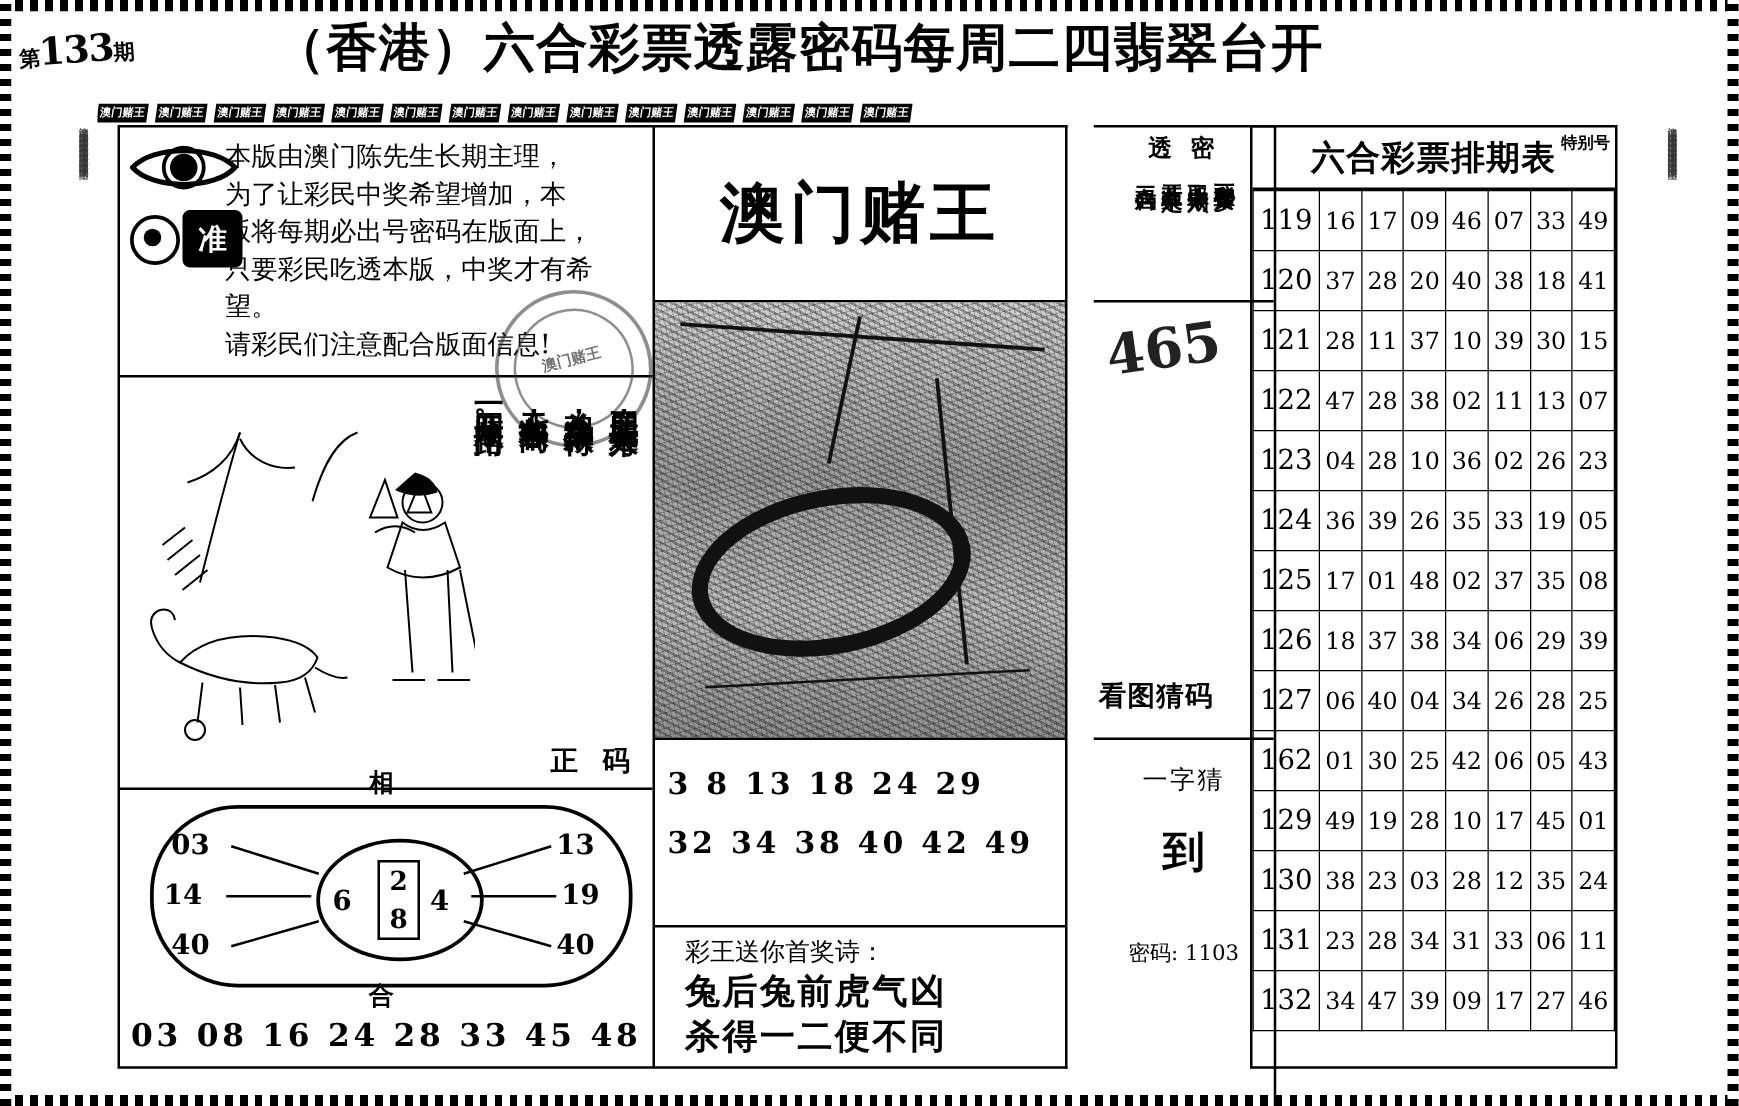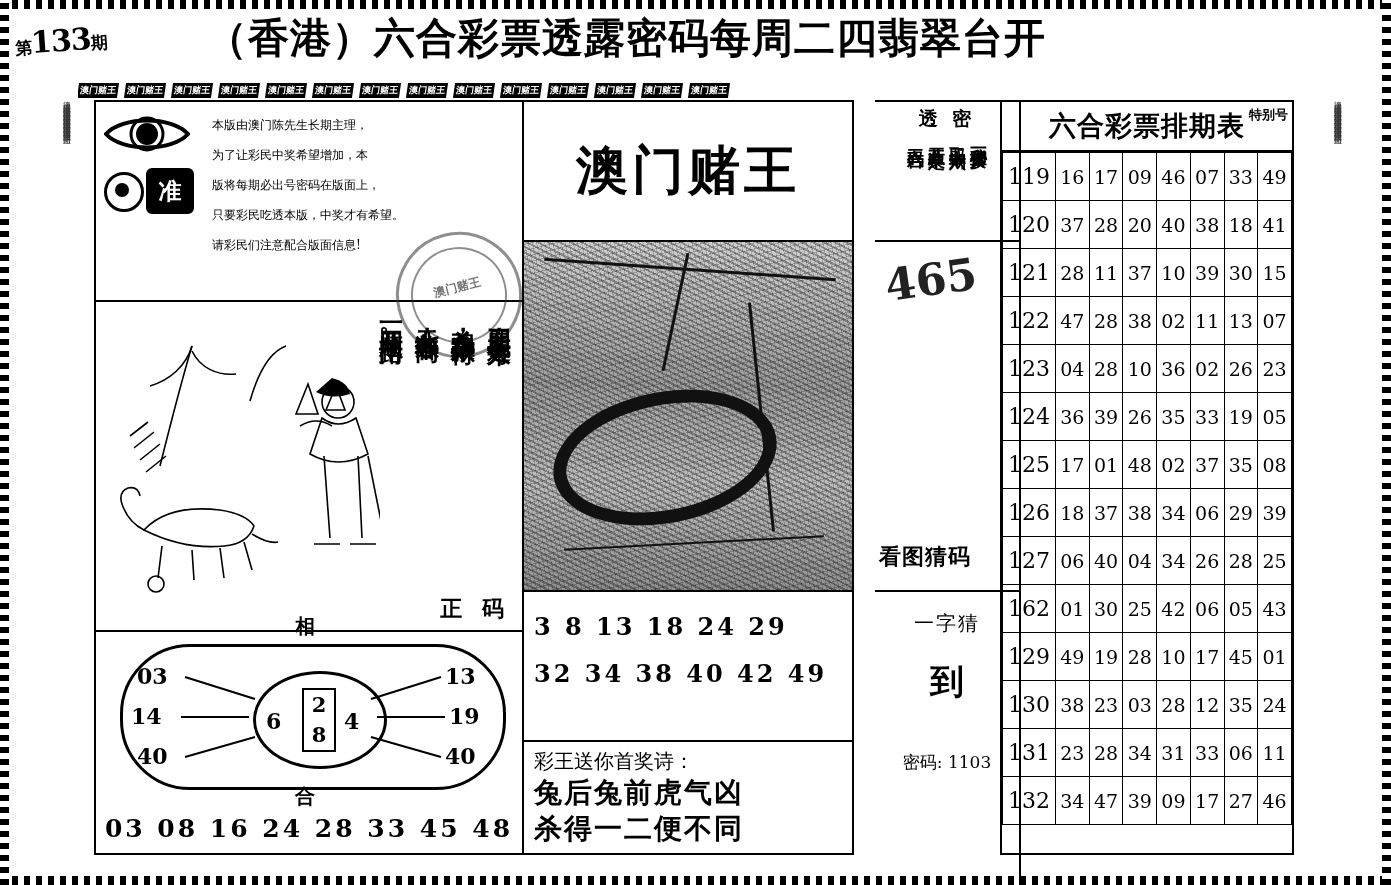--- a/index.html
+++ b/index.html
@@ -14,21 +14,21 @@
   .edge.left{left:0;top:0;width:9px;height:885px;
       background:repeating-linear-gradient(0deg,#000 0 6px,#fff 6px 12px);}
   .edge.right{right:0;top:0;width:9px;height:885px;
       background:repeating-linear-gradient(0deg,#000 0 6px,#fff 6px 12px);}
 
   
   .header{position:absolute;left:9px;top:9px;width:1373px;height:72px;}
   .issue{position:absolute;left:6px;top:14px;font-family:"DejaVu Serif","Liberation Serif",serif;
       font-weight:bold;font-size:30px;letter-spacing:-1px;transform:rotate(-4deg);}
   .issue .small{font-size:17px;}
-  .title{position:absolute;left:197px;top:2px;width:1130px;font-family:"DejaVu Serif","Liberation Serif",serif;
+  .title{position:absolute;left:210px;top:2px;width:1130px;font-family:"DejaVu Serif","Liberation Serif",serif;
       font-weight:bold;font-size:41px;letter-spacing:1px;white-space:nowrap;}
 
   
   .ribbon{position:absolute;left:78px;top:82px;width:1230px;height:17px;overflow:hidden;
       display:flex;gap:0px;align-items:center;}
   .ribbon .stamp{font-size:9px;font-weight:bold;font-family:"DejaVu Serif",serif;
       background:#000;color:#fff;padding:1px 2px;margin-right:7px;white-space:nowrap;transform:skewX(-8deg);}
   .side-ribbon{position:absolute;top:95px;width:16px;height:760px;overflow:hidden;
       font-size:8px;line-height:11px;writing-mode:vertical-rl;letter-spacing:1px;color:#111;
       font-family:"DejaVu Serif",serif;opacity:.85;}
@@ -41,22 +41,22 @@
   
   .col-left{position:absolute;left:0;top:0;width:430px;height:755px;border:2px solid #000;box-sizing:border-box;}
   .cellA{position:absolute;left:0;top:0;width:100%;height:200px;border-bottom:2px solid #000;box-sizing:border-box;}
   .eye-wrap{position:absolute;left:6px;top:8px;width:92px;height:130px;}
   .eye1{position:absolute;left:2px;top:4px;width:86px;height:40px;}
   .eye2{position:absolute;left:2px;top:62px;width:34px;height:34px;border:3px solid #000;border-radius:50%;}
   .eye2:after{content:"";position:absolute;left:8px;top:8px;width:14px;height:14px;background:#000;border-radius:50%;}
   .zhun{position:absolute;left:44px;top:58px;width:44px;height:42px;border:2px solid #000;border-radius:6px;
       display:flex;align-items:center;justify-content:center;font-family:"DejaVu Serif",serif;font-weight:bold;font-size:23px;
       background:#000;color:#fff;}
-  .noteA{position:absolute;left:116px;top:8px;width:320px;font-family:"DejaVu Serif","Liberation Serif",serif;
-      font-size:12px;line-height:30px;letter-spacing:0px;}
+  .noteA{position:absolute;left:84px;top:8px;width:320px;font-family:"DejaVu Serif","Liberation Serif",serif;
+      font-size:21px;line-height:30px;letter-spacing:0px;}
   .stampRound{position:absolute;left:300px;top:130px;width:120px;height:120px;border:3px solid #333;border-radius:50%;
       transform:rotate(-14deg);opacity:.55;}
   .stampRound .inner{position:absolute;left:12px;top:12px;right:12px;bottom:12px;border:2px solid #333;border-radius:50%;}
   .stampRound .txt{position:absolute;left:0;right:0;top:44px;text-align:center;font-size:12px;font-weight:bold;
       font-family:"DejaVu Serif",serif;}
 
   .cellB{position:absolute;left:0;top:200px;width:100%;height:330px;border-bottom:2px solid #000;box-sizing:border-box;overflow:hidden;}
   .drawing{position:absolute;left:4px;top:4px;width:280px;height:290px;}
   .poem{position:absolute;right:6px;top:8px;width:138px;height:300px;display:flex;flex-direction:row-reverse;gap:0px;}
   .poem .line{writing-mode:vertical-rl;text-orientation:upright;font-family:"DejaVu Serif","Liberation Serif",serif;
@@ -87,21 +87,21 @@
         repeating-linear-gradient(-14deg, rgba(0,0,0,.22) 0 1px, rgba(255,255,255,0) 1px 6px),
         repeating-linear-gradient(78deg, rgba(0,0,0,.18) 0 1px, rgba(255,255,255,0) 1px 4px),
         linear-gradient(180deg,#cfcfcf,#9d9d9d 40%,#bdbdbd 70%,#8f8f8f);
       overflow:hidden;}
   .photo .ring{position:absolute;left:28px;top:150px;width:200px;height:105px;border:13px solid #111;border-radius:50%;
       transform:rotate(-11deg);}
   .photo .scratch{position:absolute;background:#111;}
   .specials{position:absolute;left:0;top:490px;width:100%;height:150px;border-bottom:2px solid #000;box-sizing:border-box;padding:8px 10px;}
   .specials .lbl{font-family:"DejaVu Serif","Liberation Serif",serif;font-size:21px;letter-spacing:1px;}
   .specials .nums{font-family:"DejaVu Serif","Liberation Serif",serif;font-weight:bold;font-size:24px;letter-spacing:3px;margin-top:12px;}
-  .poem2{position:absolute;left:0;top:640px;width:100%;height:113px;box-sizing:border-box;padding:6px 10px;}
+  .poem2{position:absolute;left:0;top:640px;width:100%;height:113px;box-sizing:border-box;padding:6px 24px;}
   .poem2 .lbl{font-family:"DejaVu Serif","Liberation Serif",serif;font-size:20px;}
   .poem2 .l1,.poem2 .l2{font-family:"DejaVu Serif","Liberation Serif",serif;font-weight:bold;font-size:28px;letter-spacing:2px;line-height:36px;}
 
   
   .col-mid{position:absolute;left:781px;top:0;width:146px;height:843px;border-top:2px solid #000;border-bottom:2px solid #000;
       border-right:2px solid #000;box-sizing:border-box;}
   .toumi{position:absolute;left:0;top:0;width:100%;height:140px;border-bottom:2px solid #000;box-sizing:border-box;
       padding:4px 2px;text-align:center;}
   .toumi .t{font-family:"DejaVu Serif",serif;font-weight:bold;font-size:19px;letter-spacing:4px;}
   .toumi .rows{margin-top:2px;display:flex;flex-direction:row-reverse;justify-content:center;}

